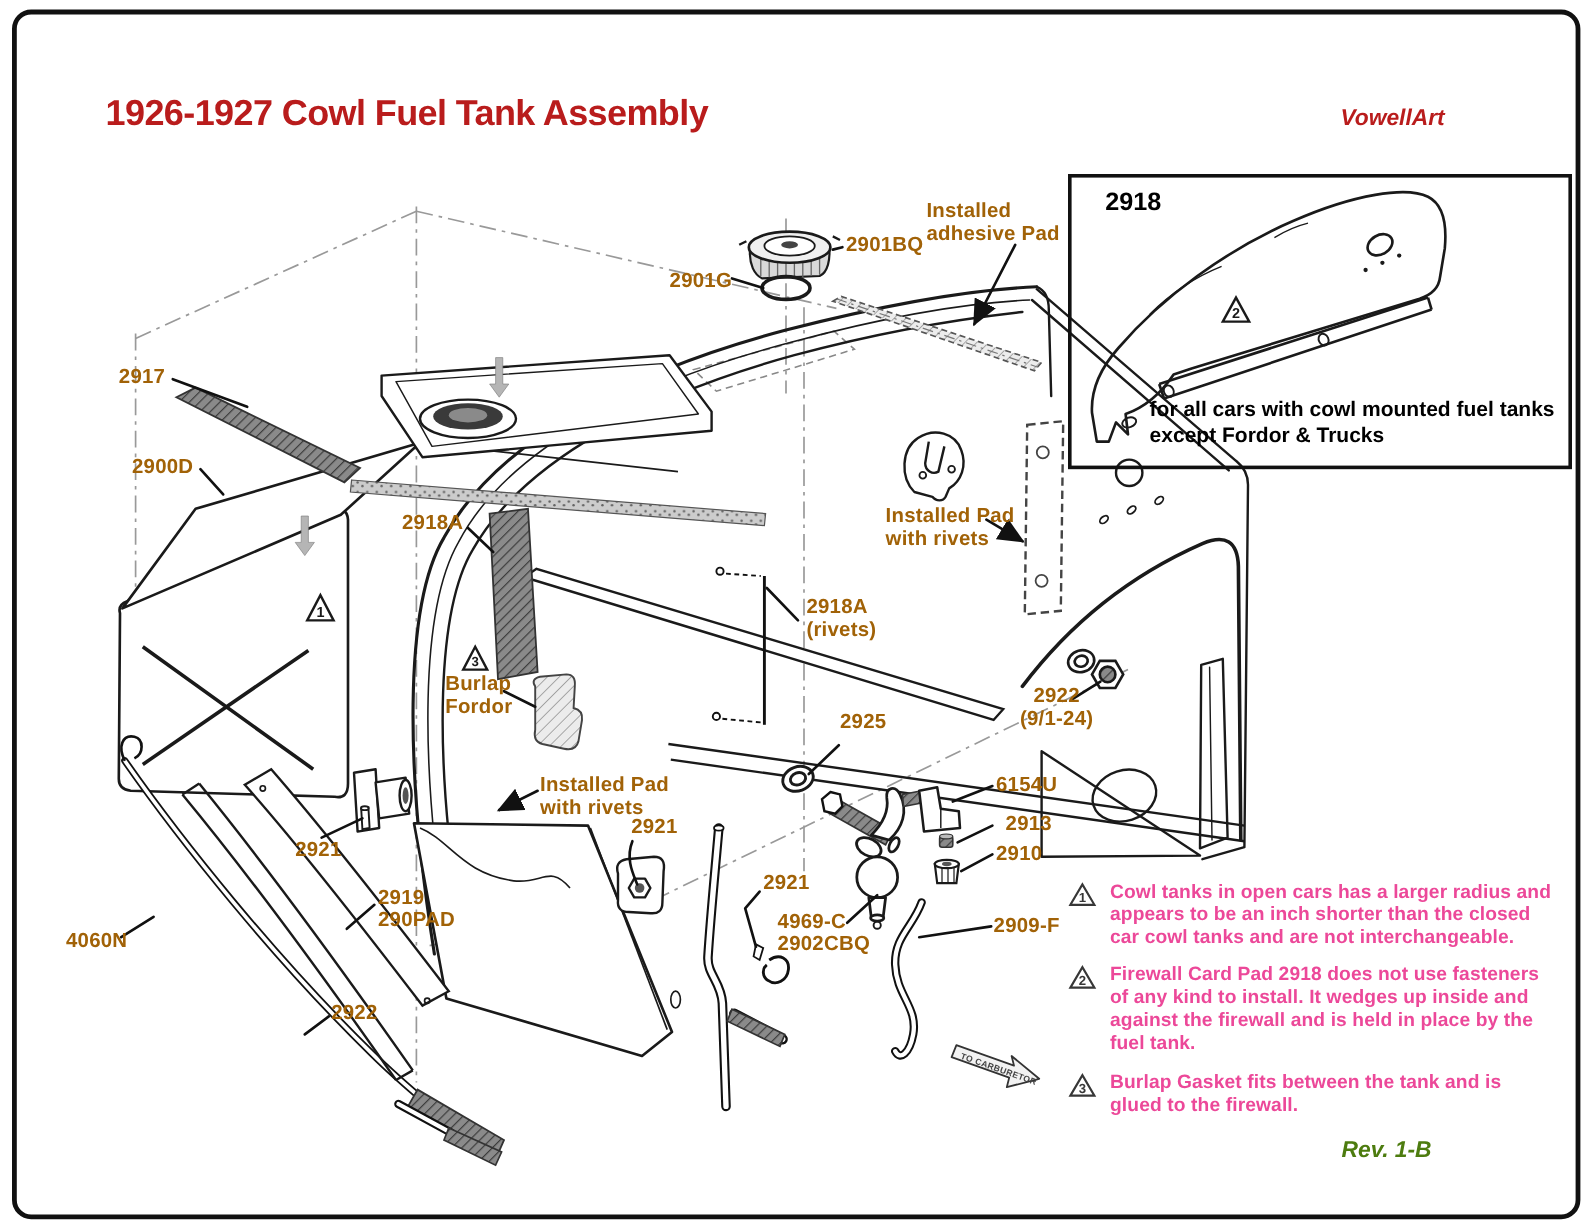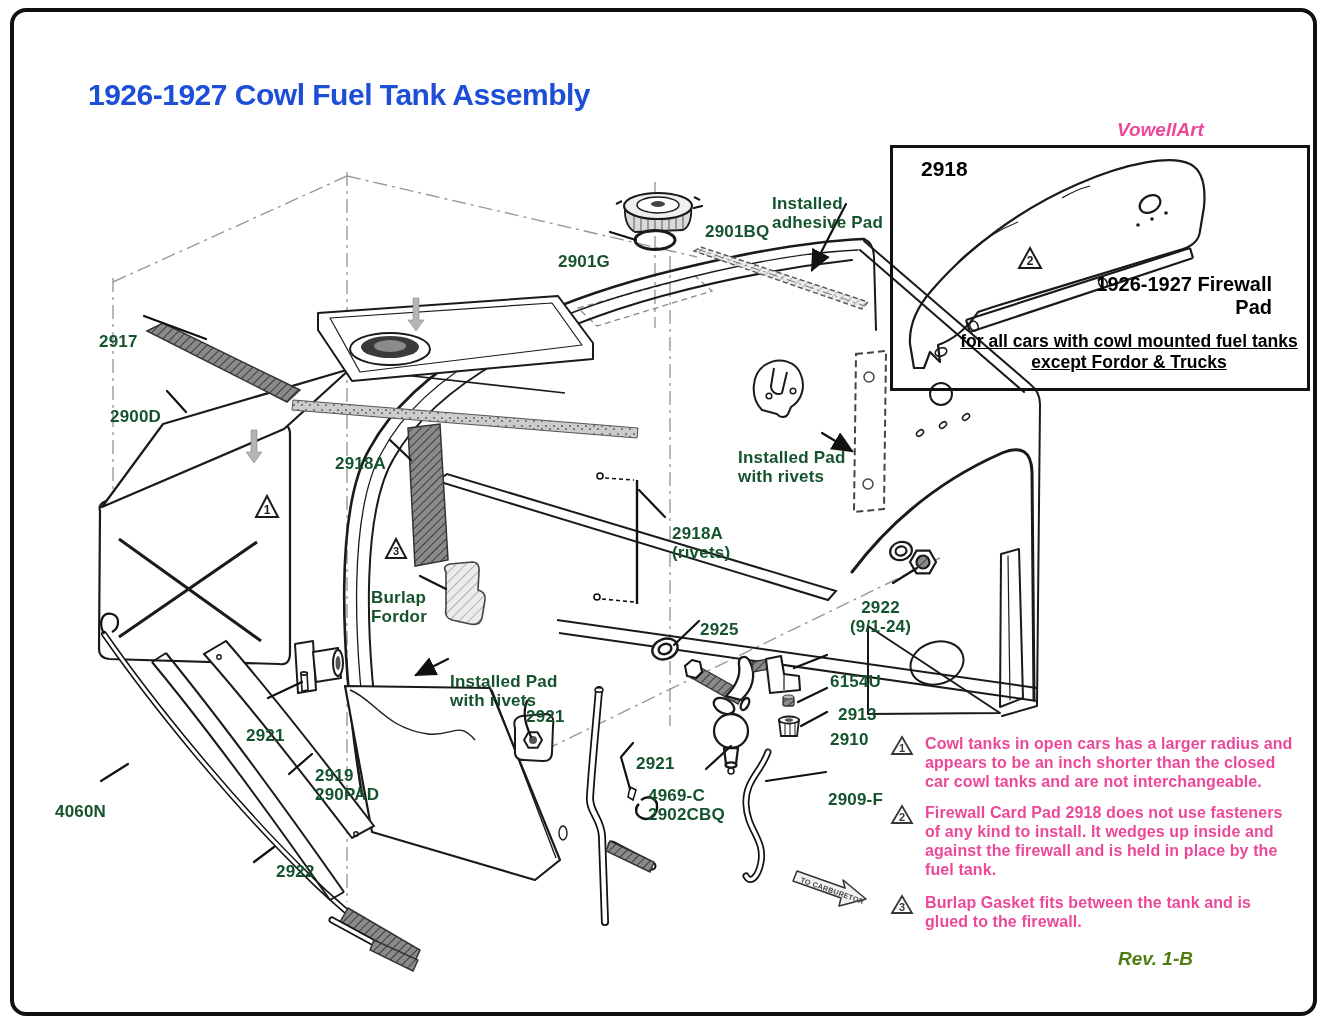--- a/index.html
+++ b/index.html
@@ -1,35 +1,35 @@
 <!DOCTYPE html>
 <html><head>
 <meta charset="utf-8">
 <style>
   html,body{margin:0;padding:0;background:#fff;}
   #page{position:relative;width:1325px;height:1024px;background:#fff;overflow:hidden;
         font-family:"Liberation Sans",sans-serif;}
   #frame{position:absolute;left:10px;top:8px;width:1299px;height:1000px;
          border:4px solid #111;border-radius:16px;}
   #art{position:absolute;left:0;top:0;z-index:1;}
-  .lbl{position:absolute;z-index:3;font:700 17px "Liberation Sans",sans-serif;color:#14532d;
-       white-space:nowrap;letter-spacing:.2px;margin-top:28px;}
+  .lbl{position:absolute;z-index:3;font:700 17px "Liberation Sans",sans-serif;color:#a16207;
+       white-space:nowrap;letter-spacing:.2px;}
   .lbl .ln{display:block;line-height:19px;}
   #page-title{position:absolute;left:88px;top:78px;z-index:3;
-       font:700 30px "Liberation Sans",sans-serif;letter-spacing:-.5px;color:#1d4ed8;}
+       font:700 30px "Liberation Sans",sans-serif;letter-spacing:-.5px;color:#b91c1c;}
   #credit{position:absolute;left:1117px;top:88px;z-index:3;
-       font:italic 700 19px "Liberation Sans",sans-serif;color:#ec4899;margin-top:31px;}
+       font:italic 700 19px "Liberation Sans",sans-serif;color:#b91c1c;}
   #inset-panel{position:absolute;left:890px;top:145px;width:414px;height:240px;z-index:2;
        border:3px solid #111;background:transparent;}
   .inset-part{position:absolute;left:921px;top:157px;z-index:3;
        font:700 21px "Liberation Sans",sans-serif;}
   .inset-heading{position:absolute;left:1070px;top:273px;width:202px;z-index:3;text-align:right;
        font:700 20px "Liberation Sans",sans-serif;line-height:23px;}
-  .inset-desc{position:absolute;left:958px;top:331px;width:342px;z-index:3;text-align:center;
-       font:700 17.5px "Liberation Sans",sans-serif;line-height:21px;text-decoration:underline;}
+  .inset-desc{position:absolute;left:958px;top:331px;width:342px;z-index:3;
+       font:700 17.5px "Liberation Sans",sans-serif;line-height:21px;}
   .note{position:absolute;z-index:3;display:flex;gap:11px;align-items:flex-start;}
   .note-marker{flex:0 0 auto;margin-top:1px;}
   .note-text{font:700 16px "Liberation Sans",sans-serif;color:#ec4899;line-height:19px;
        width:382px;letter-spacing:.1px;}
   #revision{position:absolute;left:1118px;top:948px;z-index:3;
        font:italic 700 19px "Liberation Sans",sans-serif;color:#4d7c0f;}
   .ctr{text-align:center;}
 </style>
 </head>
 <body>
@@ -319,24 +319,20 @@
       <path d="M958,262 C978,242 998,230 1018,222" stroke-width="1.1"></path>
       <path d="M1062,198 C1072,192 1082,188 1090,186" stroke-width="1.1"></path>
     </g>
   </svg>
 
   <div id="page-title">1926-1927 Cowl Fuel Tank Assembly</div>
   <div id="credit">VowellArt</div>
 
   <div id="inset-panel"></div>
   <div class="inset-part">2918</div>
-  <div class="inset-heading">
-    <span class="ln">1926-1927</span>
-    <span class="ln">Firewall Pad</span>
-  </div>
   <div class="inset-desc">
     <span class="ln">for all cars with cowl mounted</span>
     <span class="ln">fuel tanks except Fordor &amp; Trucks</span>
   </div>
 
   <div class="lbl" style="left:99px;top:304px">2917</div>
   <div class="lbl" style="left:110px;top:379px">2900D</div>
   <div class="lbl" style="left:335px;top:426px">2918A</div>
   <div class="lbl" style="left:558px;top:224px">2901G</div>
   <div class="lbl" style="left:705px;top:194px">2901BQ</div>

